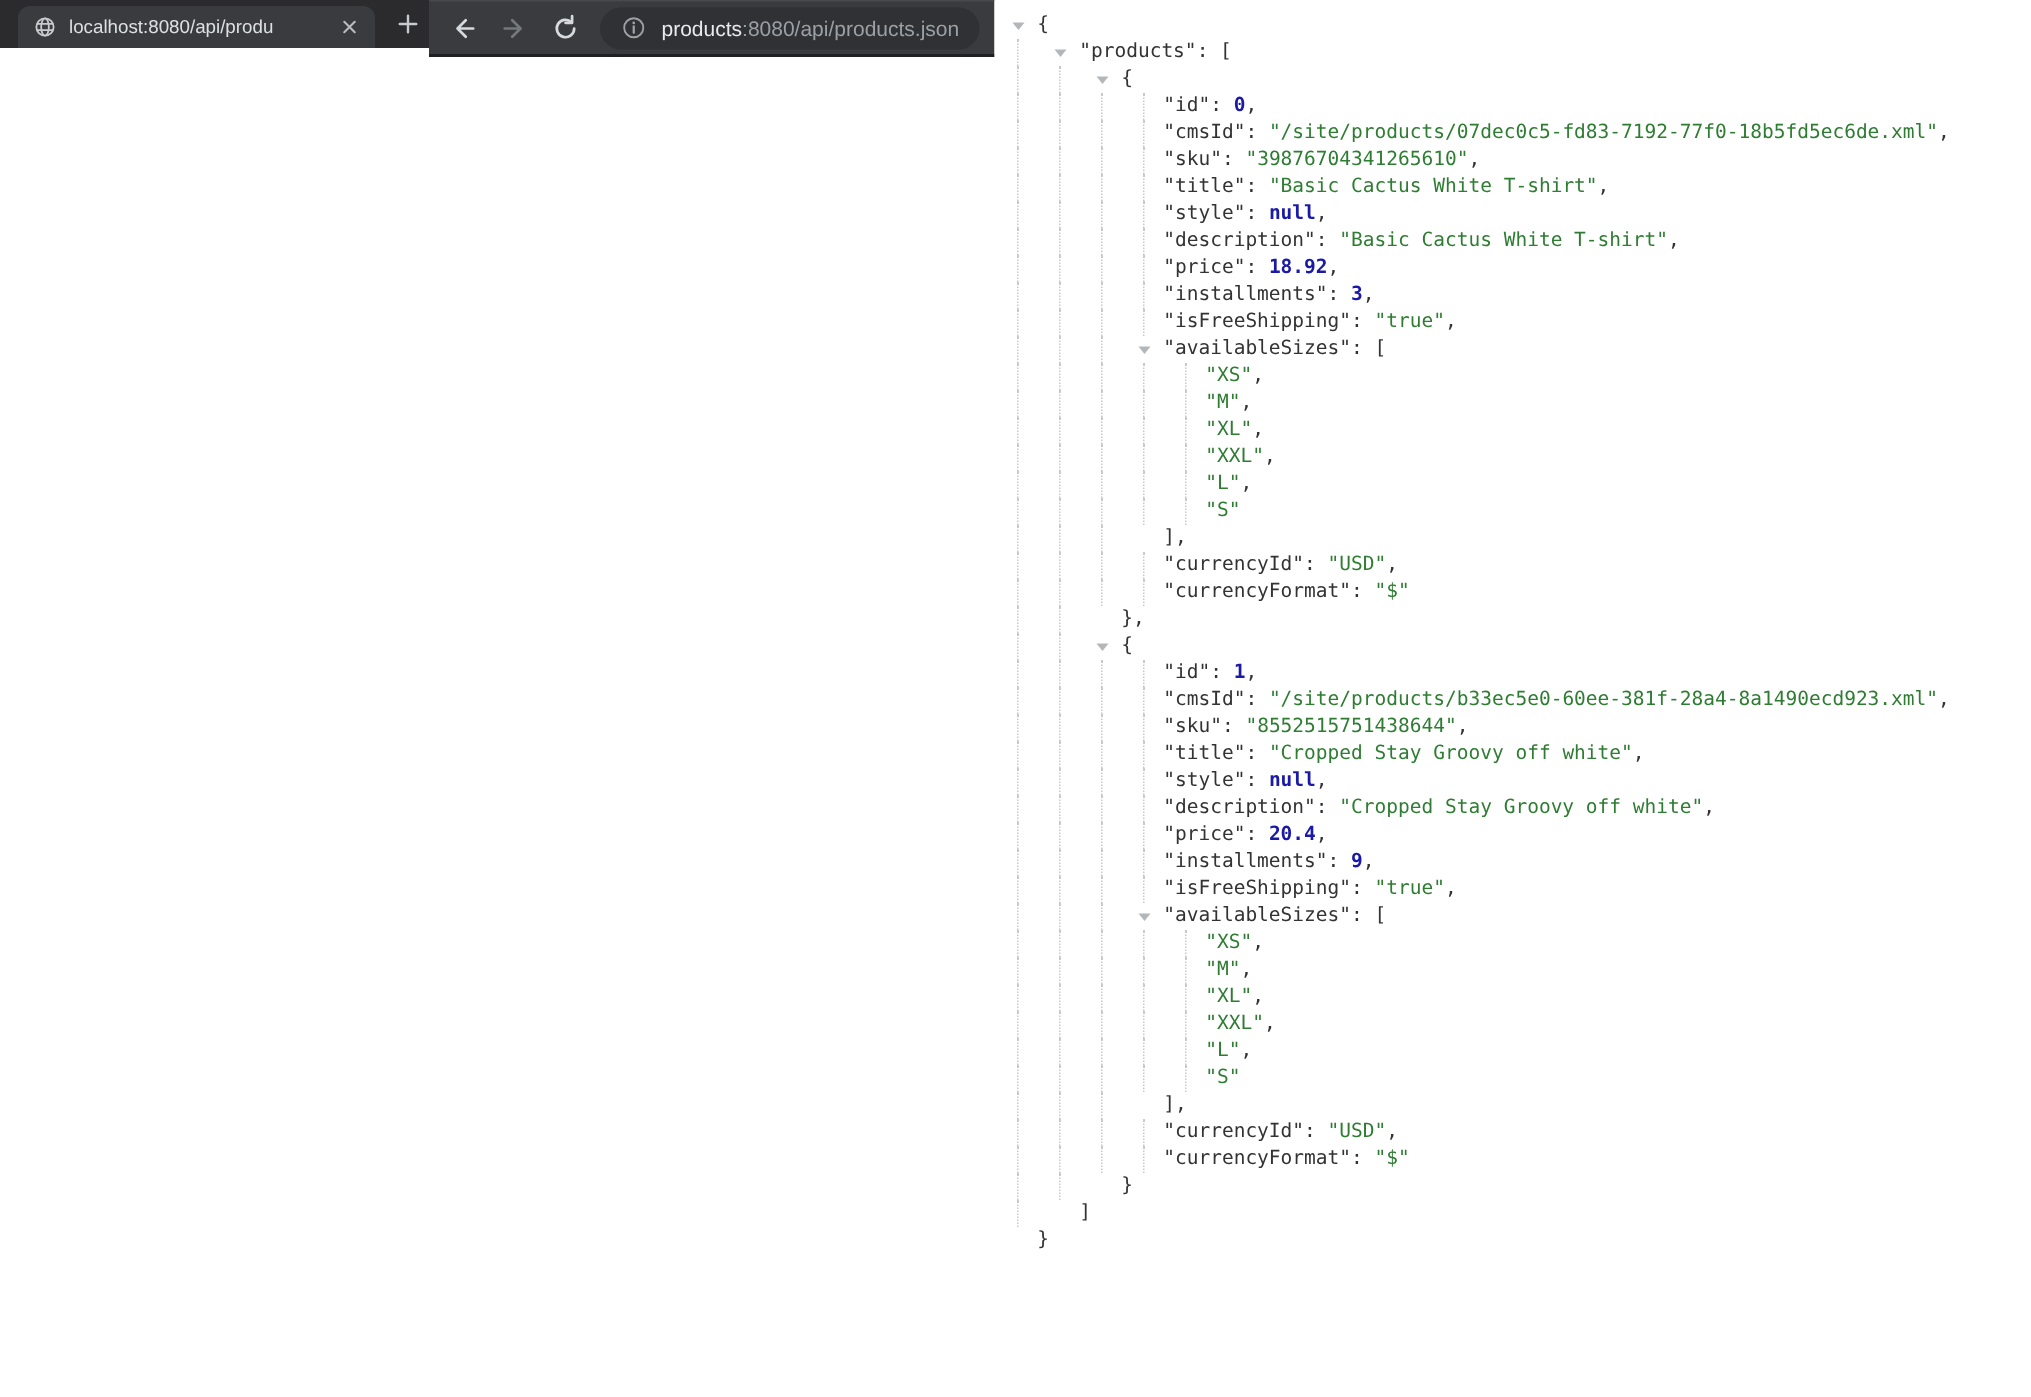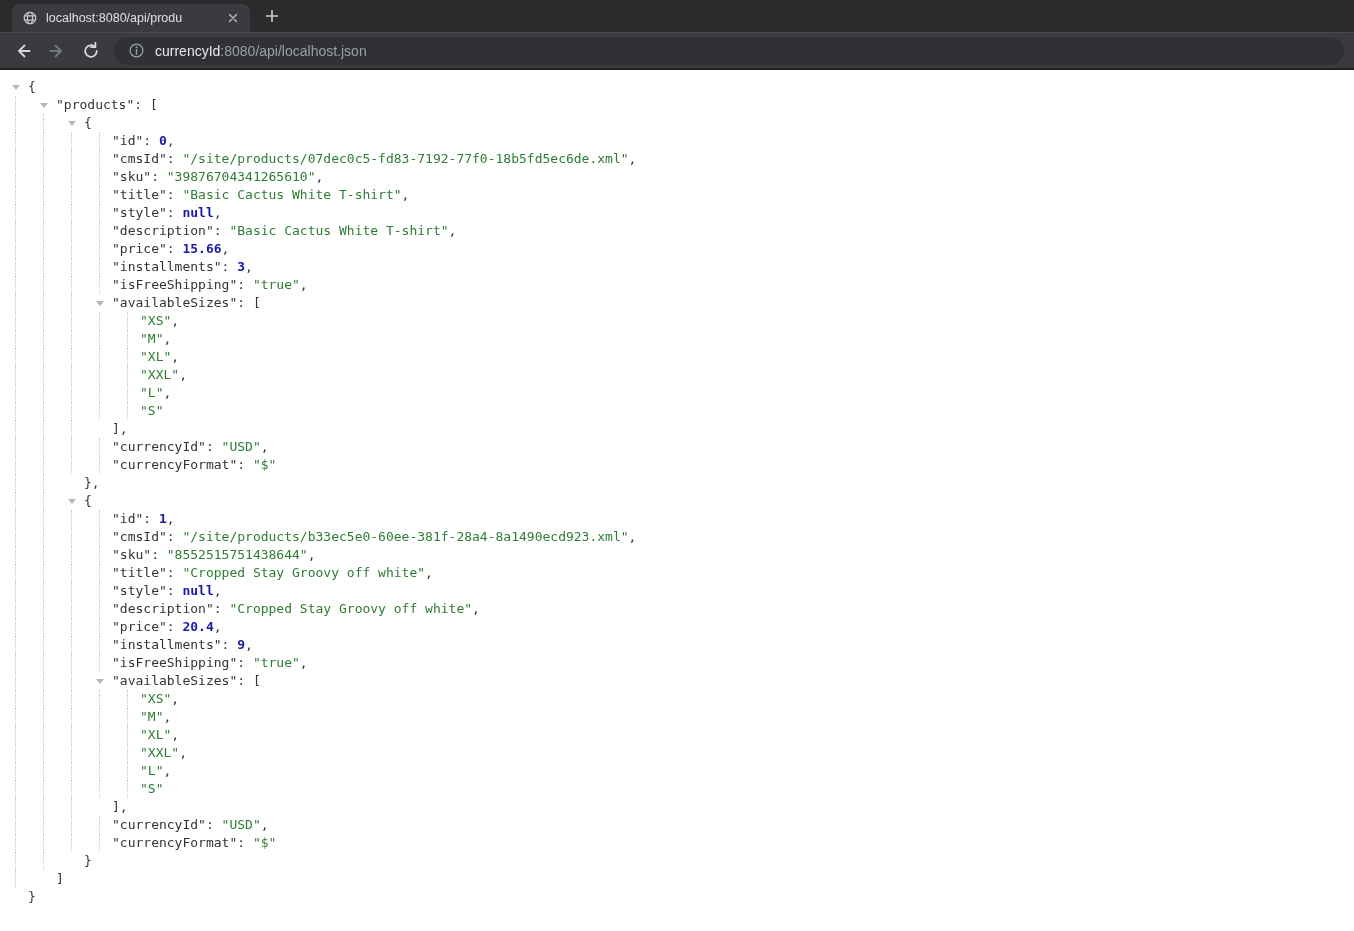--- a/index.html
+++ b/index.html
@@ -19,21 +19,21 @@
     --c-number:#1a1aa6;
     --c-punct:#333333;
     --c-toggle:#b4b7ba;
     --c-guide:#c9c9c9;
   }
   *{margin:0;padding:0;box-sizing:border-box;}
   body{
     width:1354px;height:931px;overflow:hidden;background:#ffffff;
     font-family:"Liberation Sans", sans-serif;
   }
-  .browser{width:1354px;height:931px;display:flex;flex-direction:column;}
+  .browser{width:1354px;height:931px;display:flex;flex-direction:row;}
 
   
   .tabstrip{
     height:32px;background:var(--c-tabstrip);
     display:flex;align-items:flex-end;flex:0 0 auto;
   }
   .tab{
     margin-left:12px;width:238px;height:28px;
     background:var(--c-tab);border-radius:8px 8px 0 0;
     display:flex;align-items:center;padding:0 8px 0 10px;
@@ -146,35 +146,35 @@
       </svg>
     </div>
     <div class="omnibox">
       <span style="display:flex;align-items:center;">
         <svg width="17" height="17" viewBox="0 0 20 20">
           <circle cx="10" cy="10" r="7.5" fill="none" stroke="var(--c-urldim)" stroke-width="1.5"></circle>
           <path d="M10 9 V14" stroke="var(--c-urldim)" stroke-width="1.8" stroke-linecap="round"></path>
           <circle cx="10" cy="6.2" r="1.1" fill="var(--c-urldim)"></circle>
         </svg>
       </span>
-      <span class="url"><span class="host">currencyId</span><span class="rest">:8080/api/localhost.json</span></span>
+      <span class="url"><span class="host">products</span><span class="rest">:8080/api/products.json</span></span>
     </div>
   </div>
 
   <div class="content" id="json-root">
       <div class="jline" style="padding-left: 28px;"><span class="toggle" style="left: 12px;"></span><span class="tok-punct">{</span></div>
       <div class="jline" style="padding-left: 56px;"><span class="guide" style="left: 15px;"></span><span class="toggle" style="left: 40px;"></span><span class="tok-key">"products"</span><span class="tok-punct">: </span><span class="tok-punct">[</span></div>
       <div class="jline" style="padding-left: 84px;"><span class="guide" style="left: 15px;"></span><span class="guide" style="left: 43px;"></span><span class="toggle" style="left: 68px;"></span><span class="tok-punct">{</span></div>
       <div class="jline" style="padding-left: 112px;"><span class="guide" style="left: 15px;"></span><span class="guide" style="left: 43px;"></span><span class="guide" style="left: 71px;"></span><span class="guide" style="left: 99px;"></span><span class="tok-key">"id"</span><span class="tok-punct">: </span><span class="tok-literal">0</span><span class="tok-punct">,</span></div>
       <div class="jline" style="padding-left: 112px;"><span class="guide" style="left: 15px;"></span><span class="guide" style="left: 43px;"></span><span class="guide" style="left: 71px;"></span><span class="guide" style="left: 99px;"></span><span class="tok-key">"cmsId"</span><span class="tok-punct">: </span><span class="tok-string">"/site/products/07dec0c5-fd83-7192-77f0-18b5fd5ec6de.xml"</span><span class="tok-punct">,</span></div>
       <div class="jline" style="padding-left: 112px;"><span class="guide" style="left: 15px;"></span><span class="guide" style="left: 43px;"></span><span class="guide" style="left: 71px;"></span><span class="guide" style="left: 99px;"></span><span class="tok-key">"sku"</span><span class="tok-punct">: </span><span class="tok-string">"39876704341265610"</span><span class="tok-punct">,</span></div>
       <div class="jline" style="padding-left: 112px;"><span class="guide" style="left: 15px;"></span><span class="guide" style="left: 43px;"></span><span class="guide" style="left: 71px;"></span><span class="guide" style="left: 99px;"></span><span class="tok-key">"title"</span><span class="tok-punct">: </span><span class="tok-string">"Basic Cactus White T-shirt"</span><span class="tok-punct">,</span></div>
       <div class="jline" style="padding-left: 112px;"><span class="guide" style="left: 15px;"></span><span class="guide" style="left: 43px;"></span><span class="guide" style="left: 71px;"></span><span class="guide" style="left: 99px;"></span><span class="tok-key">"style"</span><span class="tok-punct">: </span><span class="tok-literal">null</span><span class="tok-punct">,</span></div>
       <div class="jline" style="padding-left: 112px;"><span class="guide" style="left: 15px;"></span><span class="guide" style="left: 43px;"></span><span class="guide" style="left: 71px;"></span><span class="guide" style="left: 99px;"></span><span class="tok-key">"description"</span><span class="tok-punct">: </span><span class="tok-string">"Basic Cactus White T-shirt"</span><span class="tok-punct">,</span></div>
-      <div class="jline" style="padding-left: 112px;"><span class="guide" style="left: 15px;"></span><span class="guide" style="left: 43px;"></span><span class="guide" style="left: 71px;"></span><span class="guide" style="left: 99px;"></span><span class="tok-key">"price"</span><span class="tok-punct">: </span><span class="tok-literal">15.66</span><span class="tok-punct">,</span></div>
+      <div class="jline" style="padding-left: 112px;"><span class="guide" style="left: 15px;"></span><span class="guide" style="left: 43px;"></span><span class="guide" style="left: 71px;"></span><span class="guide" style="left: 99px;"></span><span class="tok-key">"price"</span><span class="tok-punct">: </span><span class="tok-literal">18.92</span><span class="tok-punct">,</span></div>
       <div class="jline" style="padding-left: 112px;"><span class="guide" style="left: 15px;"></span><span class="guide" style="left: 43px;"></span><span class="guide" style="left: 71px;"></span><span class="guide" style="left: 99px;"></span><span class="tok-key">"installments"</span><span class="tok-punct">: </span><span class="tok-literal">3</span><span class="tok-punct">,</span></div>
       <div class="jline" style="padding-left: 112px;"><span class="guide" style="left: 15px;"></span><span class="guide" style="left: 43px;"></span><span class="guide" style="left: 71px;"></span><span class="guide" style="left: 99px;"></span><span class="tok-key">"isFreeShipping"</span><span class="tok-punct">: </span><span class="tok-string">"true"</span><span class="tok-punct">,</span></div>
       <div class="jline" style="padding-left: 112px;"><span class="guide" style="left: 15px;"></span><span class="guide" style="left: 43px;"></span><span class="guide" style="left: 71px;"></span><span class="toggle" style="left: 96px;"></span><span class="tok-key">"availableSizes"</span><span class="tok-punct">: </span><span class="tok-punct">[</span></div>
       <div class="jline" style="padding-left: 140px;"><span class="guide" style="left: 15px;"></span><span class="guide" style="left: 43px;"></span><span class="guide" style="left: 71px;"></span><span class="guide" style="left: 99px;"></span><span class="guide" style="left: 127px;"></span><span class="tok-string">"XS"</span><span class="tok-punct">,</span></div>
       <div class="jline" style="padding-left: 140px;"><span class="guide" style="left: 15px;"></span><span class="guide" style="left: 43px;"></span><span class="guide" style="left: 71px;"></span><span class="guide" style="left: 99px;"></span><span class="guide" style="left: 127px;"></span><span class="tok-string">"M"</span><span class="tok-punct">,</span></div>
       <div class="jline" style="padding-left: 140px;"><span class="guide" style="left: 15px;"></span><span class="guide" style="left: 43px;"></span><span class="guide" style="left: 71px;"></span><span class="guide" style="left: 99px;"></span><span class="guide" style="left: 127px;"></span><span class="tok-string">"XL"</span><span class="tok-punct">,</span></div>
       <div class="jline" style="padding-left: 140px;"><span class="guide" style="left: 15px;"></span><span class="guide" style="left: 43px;"></span><span class="guide" style="left: 71px;"></span><span class="guide" style="left: 99px;"></span><span class="guide" style="left: 127px;"></span><span class="tok-string">"XXL"</span><span class="tok-punct">,</span></div>
       <div class="jline" style="padding-left: 140px;"><span class="guide" style="left: 15px;"></span><span class="guide" style="left: 43px;"></span><span class="guide" style="left: 71px;"></span><span class="guide" style="left: 99px;"></span><span class="guide" style="left: 127px;"></span><span class="tok-string">"L"</span><span class="tok-punct">,</span></div>
       <div class="jline" style="padding-left: 140px;"><span class="guide" style="left: 15px;"></span><span class="guide" style="left: 43px;"></span><span class="guide" style="left: 71px;"></span><span class="guide" style="left: 99px;"></span><span class="guide" style="left: 127px;"></span><span class="tok-string">"S"</span><span class="tok-punct"></span></div>
       <div class="jline" style="padding-left: 112px;"><span class="guide" style="left: 15px;"></span><span class="guide" style="left: 43px;"></span><span class="guide" style="left: 71px;"></span><span class="tok-punct">],</span></div>

